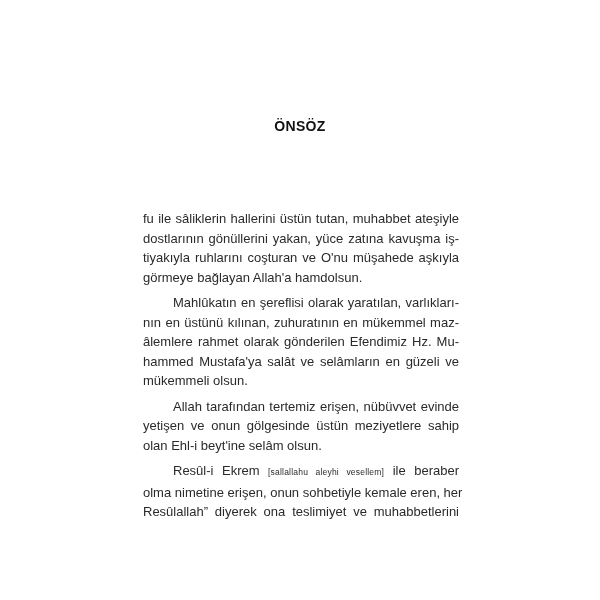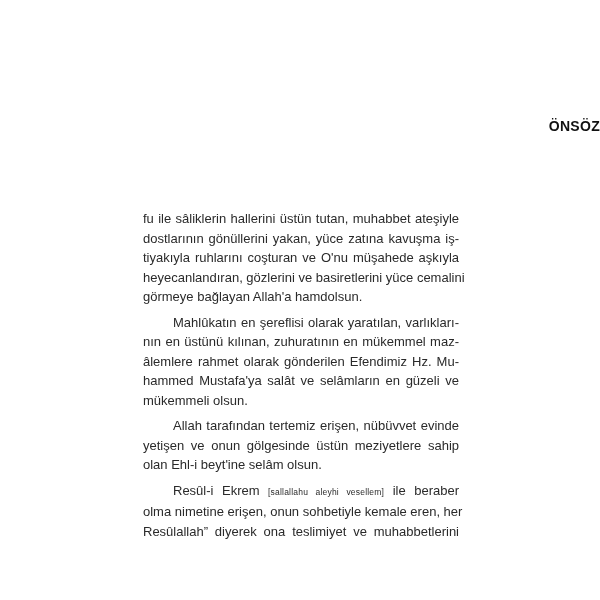--- a/index.html
+++ b/index.html
@@ -2,21 +2,21 @@
 <html><head>
 <meta charset="utf-8">
 <style>
   html, body { margin:0; padding:0; }
   body {
     width:600px; height:600px; background:#ffffff; position:relative; overflow:hidden;
     font-family:"Liberation Sans", sans-serif; color:#1e1e1e;
   }
   .page { position:absolute; left:0; top:0; width:600px; height:600px; }
   .title {
-    position:absolute; top:118px; left:0; width:600px; text-align:right;
+    position:absolute; top:118px; left:0; width:600px; text-align:center;
     font-family:"Liberation Sans", sans-serif; font-weight:bold; font-size:14px;
     letter-spacing:0.3px; color:#111;
   }
   .body-text {
     position:absolute; left:143px; top:209px; width:316px;
   }
   .para {
     margin:0 0 6px 0; font-size:13px; line-height:19.5px; text-align:justify;
     text-indent:30px; color:#2a2a2a; hyphens:manual;
   }
@@ -30,21 +30,20 @@
 <body>
 
 <div class="page">
   <div class="title">ÖNSÖZ</div>
 
   <div class="body-text">
     <p class="para">
       <span class="line">fu ile sâliklerin hallerini üstün tutan, muhabbet ateşiyle</span>
       <span class="line">dostlarının gönüllerini yakan, yüce zatına kavuşma iş-</span>
       <span class="line">tiyakıyla ruhlarını coşturan ve O'nu müşahede aşkıyla</span>
-      <span class="line">heyecanlandıran, gözlerini ve basiretlerini yüce cemalini</span>
       <span class="line last">görmeye bağlayan Allah'a hamdolsun.</span>
     </p>
     <p class="para">
       <span class="line first">Mahlûkatın en şereflisi olarak yaratılan, varlıkları-</span>
       <span class="line">nın en üstünü kılınan, zuhuratının en mükemmel maz-</span>
       <span class="line">âlemlere rahmet olarak gönderilen Efendimiz Hz. Mu-</span>
       <span class="line">hammed Mustafa'ya salât ve selâmların en güzeli ve</span>
       <span class="line last">mükemmeli olsun.</span>
     </p>
     <p class="para">

